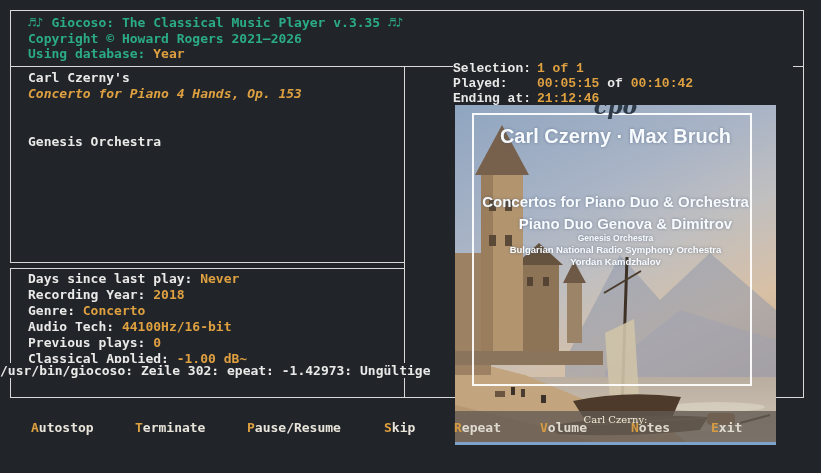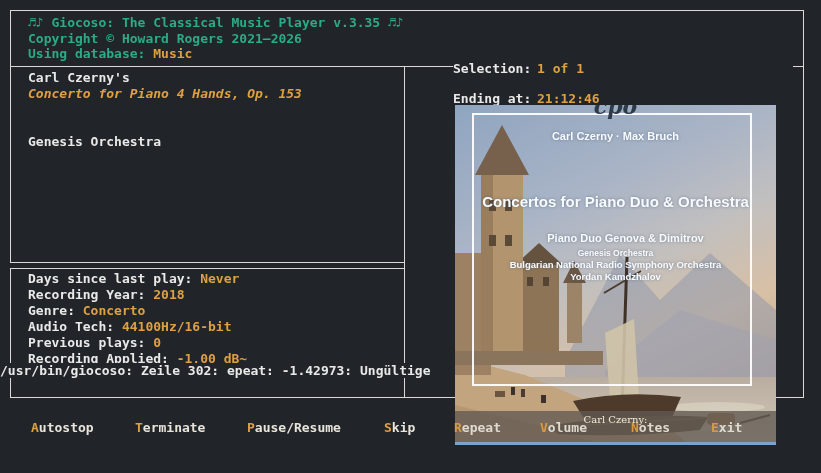--- a/index.html
+++ b/index.html
@@ -24,37 +24,37 @@
   .hl2{left:28px;top:31px;}
   .hl3{left:28px;top:46px;}
   
   .la1{left:28px;top:70px;}
   .la2{left:28px;top:86px;}
   .la3{left:28px;top:118px;}
   .la4{left:28px;top:134px;}
   
   .stats-row{left:28px;}
   
-  .status-row{left:453px;width:340px;background:#21252a;z-index:3;}
+  .status-row{left:453px;width:340px;background:#21252a;z-index:3;font-family:Liberation Mono, monospace;}
   .status-label{display:inline-block;width:84px;}
   .err-line{left:0;top:363px;background:#21252a;z-index:4;padding-right:3px;}
   
   .album{position:absolute;left:455px;top:105px;width:321px;height:340px;overflow:hidden;z-index:5;
          background:linear-gradient(155deg,#8fa5c0 0%,#a9b4c6 30%,#c0bfc0 48%,#d8c0a5 68%,#c9ac8d 85%,#bba183 100%);}
   .album svg{position:absolute;left:0;top:0;}
   .frame{position:absolute;left:17px;top:8px;width:276px;height:269px;border:2px solid rgba(255,255,255,0.93);z-index:2;}
   .cpo{position:absolute;top:-10px;left:0;width:100%;text-align:center;z-index:3;
        font-family:"DejaVu Serif","Liberation Serif",serif;font-style:italic;font-weight:bold;
        font-size:22px;color:#2d3a48;line-height:22px;}
   .album-text{position:absolute;top:22px;left:0;width:100%;text-align:center;z-index:3;
        font-family:"Liberation Sans","DejaVu Sans",sans-serif;color:#f8fbfe;
        text-shadow:0 0 3px rgba(60,80,110,0.55);}
-  .at1{font-size:11px;line-height:18px;font-weight:bold;}
+  .at1{font-size:20px;line-height:18px;font-weight:bold;}
   .at2{font-size:15px;line-height:17px;font-weight:bold;margin-top:48px;}
-  .at3{font-size:11px;line-height:13px;font-weight:bold;margin-top:22px;padding-left:20px;}
+  .at3{font-size:15px;line-height:13px;font-weight:bold;margin-top:7px;padding-left:20px;}
   .at4{font-size:8.5px;line-height:10px;font-weight:bold;margin-top:3px;}
   .at5{font-size:9.5px;line-height:11px;font-weight:bold;margin-top:1px;}
   .at6{font-size:9.5px;line-height:11px;font-weight:bold;margin-top:1px;}
   .caption{position:absolute;left:0;right:0;bottom:3px;height:31px;z-index:4;
        background:rgba(98,90,82,0.78);text-align:center;
        font-family:"DejaVu Serif","Liberation Serif",serif;font-weight:normal;color:#f3ecd6;}
   .cap1{font-size:10px;line-height:16px;margin-top:1px;}
   .cap2{font-size:15px;line-height:15px;}
   .bluestrip{position:absolute;left:0;right:0;bottom:0;height:3px;background:#7ea3cb;z-index:4;}
   
@@ -67,35 +67,36 @@
 
 <div class="screen">
 
   <div class="box header-box"></div>
   <div class="box left-box-a"></div>
   <div class="box left-box-b"></div>
   <div class="box right-box"></div>
 
   <div class="tline hl1 teal">♬♪ Giocoso: The Classical Music Player v.3.35 ♬♪</div>
   <div class="tline hl2 teal">Copyright © Howard Rogers 2021–2026</div>
-  <div class="tline hl3"><span class="teal">Using database: </span><span class="orange">Music</span></div>
+  <div class="tline hl3"><span class="teal">Using database: </span><span class="orange">Year</span></div>
 
   <div class="tline la1 white">Carl Czerny's</div>
   <div class="tline la2 italic-title">Concerto for Piano 4 Hands, Op. 153</div>
   <div class="tline la4 white">Genesis Orchestra</div>
 
   <div class="tline status-row" style="top:61px"><span class="status-label white">Selection:</span><span class="orange">1 of 1</span></div>
+  <div class="tline status-row" style="top:76px"><span class="status-label white">Played:</span><span class="orange">00:05:15</span><span class="white"> of </span><span class="orange">00:10:42</span></div>
   <div class="tline status-row" style="top:91px"><span class="status-label white">Ending at:</span><span class="orange">21:12:46</span></div>
 
   <div class="tline stats-row" style="top:271px"><span class="white">Days since last play: </span><span class="orange">Never</span></div>
   <div class="tline stats-row" style="top:287px"><span class="white">Recording Year: </span><span class="orange">2018</span></div>
   <div class="tline stats-row" style="top:303px"><span class="white">Genre: </span><span class="orange">Concerto</span></div>
   <div class="tline stats-row" style="top:319px"><span class="white">Audio Tech: </span><span class="orange">44100Hz/16-bit</span></div>
   <div class="tline stats-row" style="top:335px"><span class="white">Previous plays: </span><span class="orange">0</span></div>
-  <div class="tline stats-row" style="top:351px"><span class="white">Recording Applied: </span><span class="orange">-1,00 dB~</span></div>
+  <div class="tline stats-row" style="top:351px"><span class="white">Classical Applied: </span><span class="orange">-1,00 dB~</span></div>
 
   <div class="tline err-line white">/usr/bin/giocoso: Zeile 302: epeat: -1.42973: Ungültige</div>
 
   <div class="album">
     <svg width="321" height="340" viewBox="0 0 321 340">
       <defs>
         <linearGradient id="waterg" x1="0" y1="0" x2="0" y2="1">
           <stop offset="0" stop-color="#b9ada0"></stop>
           <stop offset="1" stop-color="#d2c9b8"></stop>
         </linearGradient>

